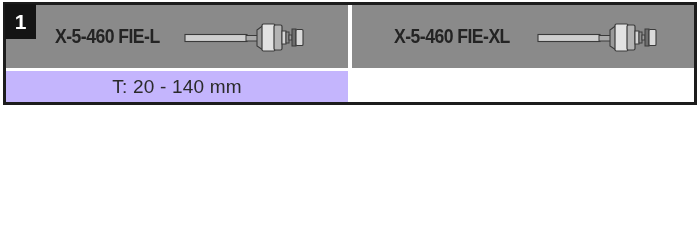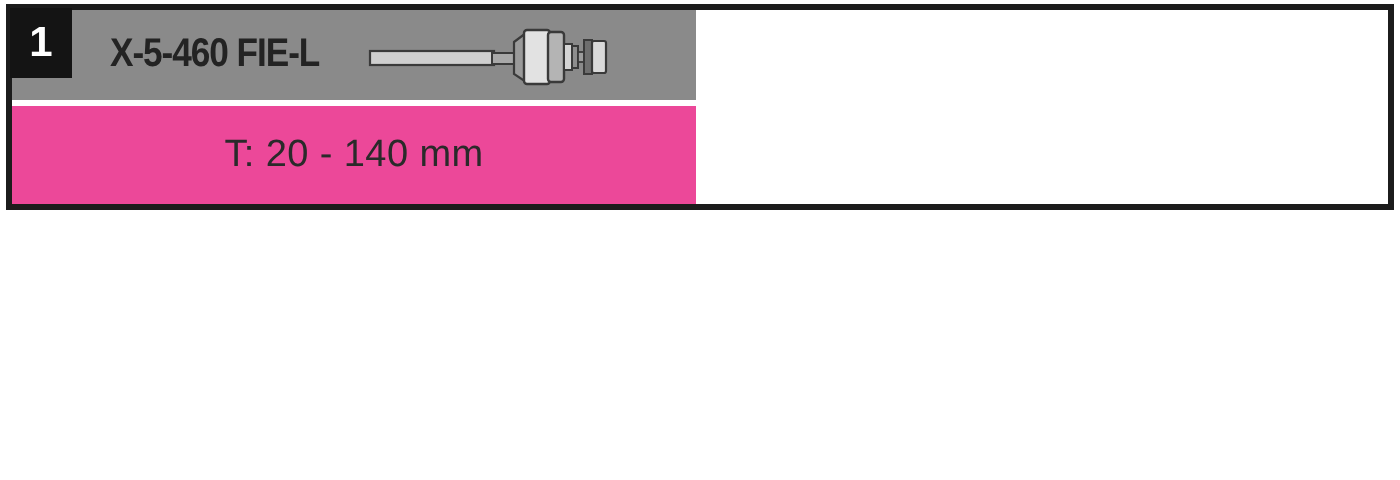--- a/index.html
+++ b/index.html
@@ -47,31 +47,31 @@
     position: relative;
     flex: 1 1 0;
     display: flex;
     flex-direction: column;
     gap: 3px;
     min-width: 0;
   }
 
   .cell-top {
     position: relative;
-    height: 45px;
+    height: 63px;
     background: #8a8a8a;
     display: flex;
     align-items: center;
     justify-content: center;
     overflow: hidden;
   }
 
   .cell-bottom {
     flex: 1 1 auto;
-    background: #ec4899;
+    background: #c4b5fd;
     display: flex;
     align-items: center;
     justify-content: center;
     overflow: hidden;
   }
 
   
   .top-row {
     display: flex;
     align-items: center;
@@ -159,20 +159,39 @@
             </svg>
           </span>
         </div>
       </div>
       <div class="cell-bottom">
         <span class="thickness">T: 20 - 140 mm</span>
       </div>
     </div>
 
     <div class="cell">
+      <div class="cell-top">
+        <div class="top-row">
+          <span class="product-name">X-5-460 FIE-XL</span>
+          <span class="tool-icon-wrap">
+            <svg class="tool-svg" width="122" height="40" viewBox="0 0 122 40" aria-hidden="true">
+              <rect x="2" y="17.5" width="62" height="7" fill="#cfcfcf" stroke="#3a3a3a" stroke-width="1.1"></rect>
+              <rect x="63" y="18.5" width="12" height="5.5" fill="#a8a8a8" stroke="#3a3a3a" stroke-width="1"></rect>
+              <path d="M74 13 L80 8.5 L80 33 L74 29 Z" fill="#9a9a9a" stroke="#3a3a3a" stroke-width="1.1"></path>
+              <rect x="79" y="7" width="13" height="27" rx="1.5" fill="#e2e2e2" stroke="#3a3a3a" stroke-width="1.2"></rect>
+              <rect x="91" y="8" width="8" height="25" rx="1.5" fill="#b4b4b4" stroke="#3a3a3a" stroke-width="1.2"></rect>
+              <rect x="99" y="14" width="4" height="13" fill="#d5d5d5" stroke="#3a3a3a" stroke-width="1"></rect>
+              <rect x="103" y="15" width="3" height="11" fill="#8e8e8e" stroke="#3a3a3a" stroke-width="1"></rect>
+              <rect x="106" y="18" width="3" height="5" fill="#9c9c9c" stroke="#3a3a3a" stroke-width="0.9"></rect>
+              <rect x="109" y="12" width="4" height="17" fill="#6e6e6e" stroke="#3a3a3a" stroke-width="1"></rect>
+              <rect x="113" y="12.5" width="7" height="16" rx="1" fill="#dadada" stroke="#3a3a3a" stroke-width="1.1"></rect>
+            </svg>
+          </span>
+        </div>
+      </div>
     </div>
 
   </div>
 
   <div class="badge">
     <span>1</span>
   </div>
 
 </div>
 

